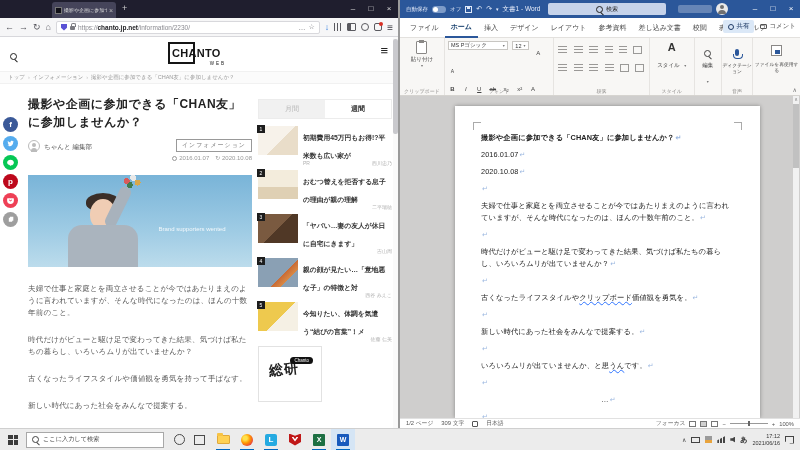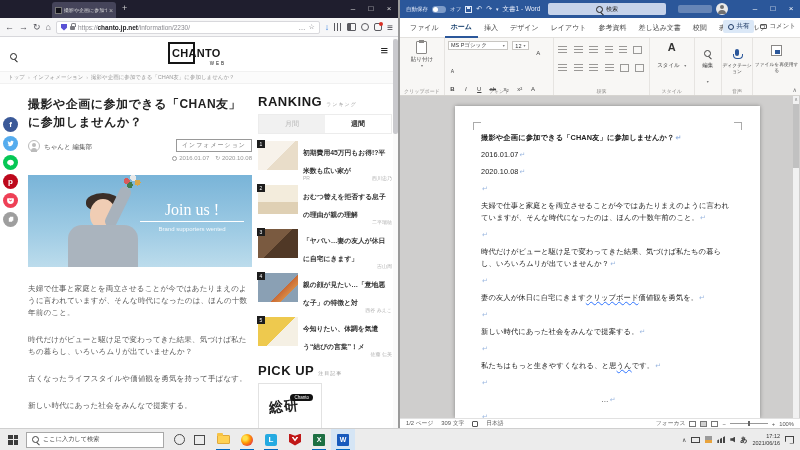--- a/index.html
+++ b/index.html
@@ -298,37 +298,32 @@
             <span><span class="cdot"></span><span>2016.01.07</span></span>
             <span><span>↻</span> <span>2020.10.08</span></span>
           </span>
         </div>
         <div class="hero">
           <span class="h-hair"></span>
           <span class="h-head"></span>
           <span class="h-arm"></span>
           <span class="h-body"></span>
           <span class="h-flw"></span>
-          <div class="h-join">Join us !</div>
           <div class="h-sub">Brand supporters wented</div>
         </div>
         <div class="paras">
           <p class="ap">夫婦で仕事と家庭とを両立させることが今ではあたりまえのように言われていますが、そんな時代になったのは、ほんの十数年前のこと。</p>
           <p class="ap">時代だけがビューと駆け足で変わってきた結果、気づけば私たちの暮らし、いろいろムリが出ていませんか？</p>
           <p class="ap">古くなったライフスタイルや価値観を勇気を持って手ばなす。</p>
           <p class="ap">新しい時代にあった社会をみんなで提案する。</p>
           <p class="ap">私たちはもっと生きやすくなれる、と思うんです。</p>
         </div>
       </div>
 
       <div class="rank abs">
-        <div class="r-h">
-          <span class="r-title">RANKING</span>
-          <span class="r-sub">ランキング</span>
-        </div>
         <div class="r-tabs">
           <span class="r-tab inact">月間</span>
           <span class="r-tab act">週間</span>
         </div>
         <div class="r-list">
           <div class="r-item">
             <span class="r-th th1">
                 <span class="r-bdg">1</span>
               </span>
             <span class="r-tx"><span class="r-ti">初期費用45万円もお得!?平米数も広い家が</span><span class="r-pr">PR</span><span class="r-au">西川忠乃</span></span>
@@ -351,24 +346,20 @@
               </span>
             <span class="r-tx"><span class="r-ti">親の顔が見たい…「意地悪な子」の特徴と対</span><span class="r-au">西谷 みえこ</span></span>
           </div>
           <div class="r-item">
             <span class="r-th th5">
                 <span class="r-bdg">5</span>
               </span>
             <span class="r-tx"><span class="r-ti">今知りたい、体調を気遣う“結びの言葉”！メ</span><span class="r-au">佐藤 仁美</span></span>
           </div>
         </div>
-        <div class="r-h pick">
-          <span class="r-title">PICK UP</span>
-          <span class="r-sub">注目記事</span>
-        </div>
         <div class="p-cards">
           <div class="p-card">
             <span class="p-soken">総研</span>
             <span class="p-badge">Chanto</span>
           </div>
         </div>
       </div>
       <div class="fx-scroll abs">
           <span class="fx-thumb"></span>
         </div>
@@ -504,25 +495,25 @@
         <span class="cm tr"></span>
         <div class="doctxt">
           <div class="dl hd">撮影や企画に参加できる「CHAN友」に参加しませんか？</div>
           <div class="dl">2016.01.07</div>
           <div class="dl">2020.10.08</div>
           <div class="dl"></div>
           <div class="dl">夫婦で仕事と家庭とを両立させることが今ではあたりまえのように言われていますが、そんな時代になったのは、ほんの十数年前のこと。</div>
           <div class="dl"></div>
           <div class="dl">時代だけがビューと駆け足で変わってきた結果、気づけば私たちの暮らし、いろいろムリが出ていませんか？</div>
           <div class="dl"></div>
-          <div class="dl"><span>妻の友人が休日に自宅にきます</span><span class="wavy">クリップボード</span><span>価値観を勇気を。</span></div>
+          <div class="dl"><span>古くなったライフスタイルや</span><span class="wavy">クリップボード</span><span>価値観を勇気を。</span></div>
           <div class="dl"></div>
           <div class="dl">新しい時代にあった社会をみんなで提案する。</div>
           <div class="dl"></div>
-          <div class="dl"><span>私たちはもっと生きやすくなれる、と思</span><span class="wavy">うん</span><span>です。</span></div>
+          <div class="dl"><span>いろいろムリが出ていませんか、と思</span><span class="wavy">うん</span><span>です。</span></div>
           <div class="dl"></div>
           <div class="dl ctr">…</div>
           <div class="dl"></div>
         </div>
       </div>
       <div class="wd-scroll">
         <div class="ar">∧</div>
         <span class="wd-thumb"></span>
       </div>
     </div>

